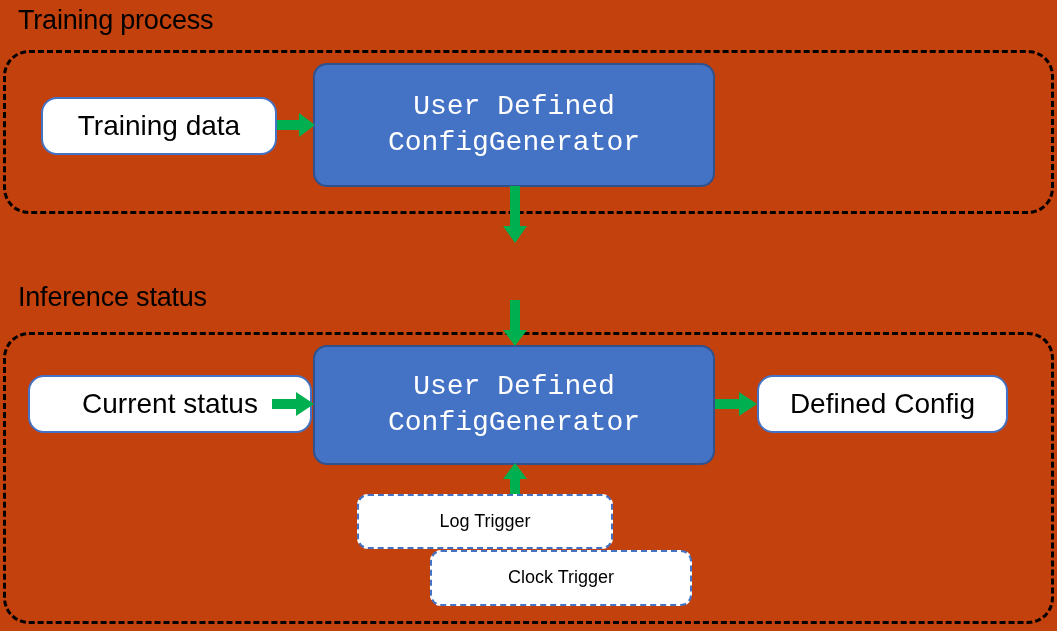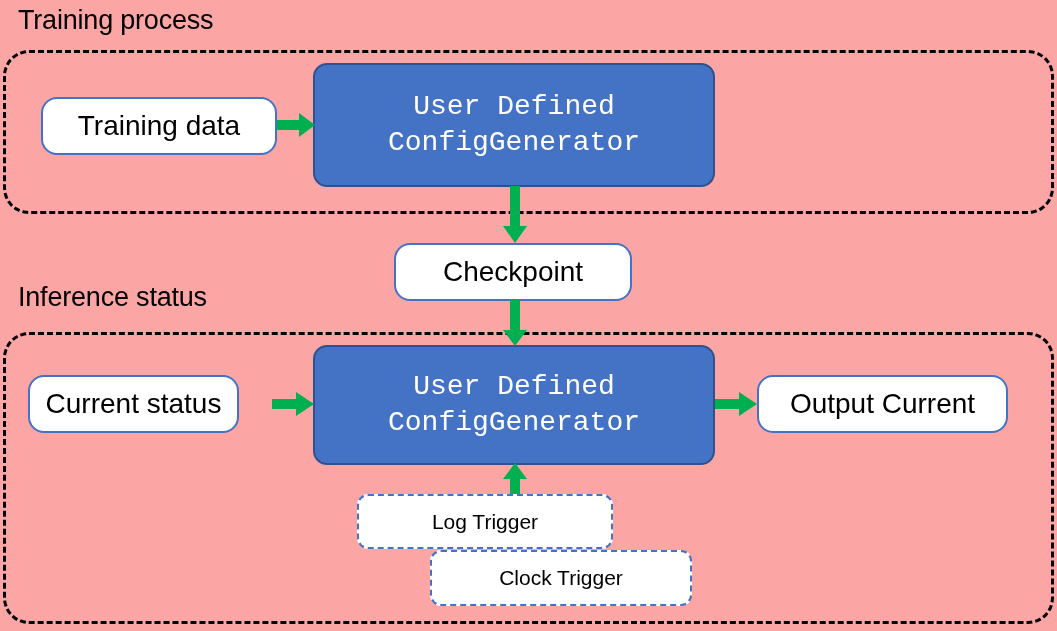--- a/index.html
+++ b/index.html
@@ -7,21 +7,21 @@
     padding: 0;
     background: #ffffff;
   }
   body {
     font-family: "Liberation Sans", sans-serif;
   }
   #canvas {
     position: relative;
     width: 1057px;
     height: 631px;
-    background: #fca5a5;
+    background: #c2410c;
     overflow: hidden;
   }
 
   
   .section-title {
     position: absolute;
     font-size: 27px;
     line-height: 1;
     color: #000000;
     white-space: nowrap;
@@ -51,21 +51,21 @@
     display: flex;
     align-items: center;
     justify-content: center;
     color: #000000;
     font-size: 28px;
     line-height: 1.1;
     white-space: nowrap;
   }
   #box-training-data  { left: 41px;  top: 97px;  width: 236px; height: 58px; }
   #box-checkpoint     { left: 394px; top: 243px; width: 238px; height: 58px; }
-  #box-current-status { left: 28px;  top: 375px; width: 211px; height: 58px; }
+  #box-current-status { left: 28px;  top: 375px; width: 284px; height: 58px; }
   #box-output-config  { left: 757px; top: 375px; width: 251px; height: 58px; }
 
   
   .box-filled {
     position: absolute;
     box-sizing: border-box;
     background: #4472C4;
     border: 2px solid #2F528F;
     border-radius: 14px;
     display: flex;
@@ -85,21 +85,21 @@
   .box-dashed-blue {
     position: absolute;
     box-sizing: border-box;
     background: #ffffff;
     border: 2.5px dashed #4472C4;
     border-radius: 11px;
     display: flex;
     align-items: center;
     justify-content: center;
     color: #000000;
-    font-size: 21px;
+    font-size: 18px;
     line-height: 1.1;
     white-space: nowrap;
   }
   #box-log-trigger   { left: 357px; top: 494px; width: 256px; height: 55px; z-index: 3; }
   #box-clock-trigger { left: 430px; top: 550px; width: 262px; height: 56px; z-index: 4; }
 
   
   .arrow { position: absolute; }
   .arrow svg { display: block; overflow: visible; }
 
@@ -123,30 +123,29 @@
 
   <div class="process-container" id="container-inference"></div>
 
   <div class="box-outline" id="box-training-data">Training data</div>
 
   <div class="box-filled" id="box-generator-training">
     <span>User Defined</span>
     <span>ConfigGenerator</span>
   </div>
 
-  <div class="box-outline" id="box-checkpoint">Checkpoint</div>
 
   <div class="box-outline" id="box-current-status">Current status</div>
 
   <div class="box-filled" id="box-generator-inference">
     <span>User Defined</span>
     <span>ConfigGenerator</span>
   </div>
 
-  <div class="box-outline" id="box-output-config">Output Current</div>
+  <div class="box-outline" id="box-output-config">Defined Config</div>
 
   <div class="box-dashed-blue" id="box-log-trigger">Log Trigger</div>
 
   <div class="box-dashed-blue" id="box-clock-trigger">Clock Trigger</div>
 
   <div class="arrow" id="arrow-training-data-to-generator">
     <svg width="40" height="30" viewBox="0 0 40 30">
       <path d="M0,10 L22,10 L22,3 L38,15 L22,27 L22,20 L0,20 Z" fill="#00B050"></path>
     </svg>
   </div>

